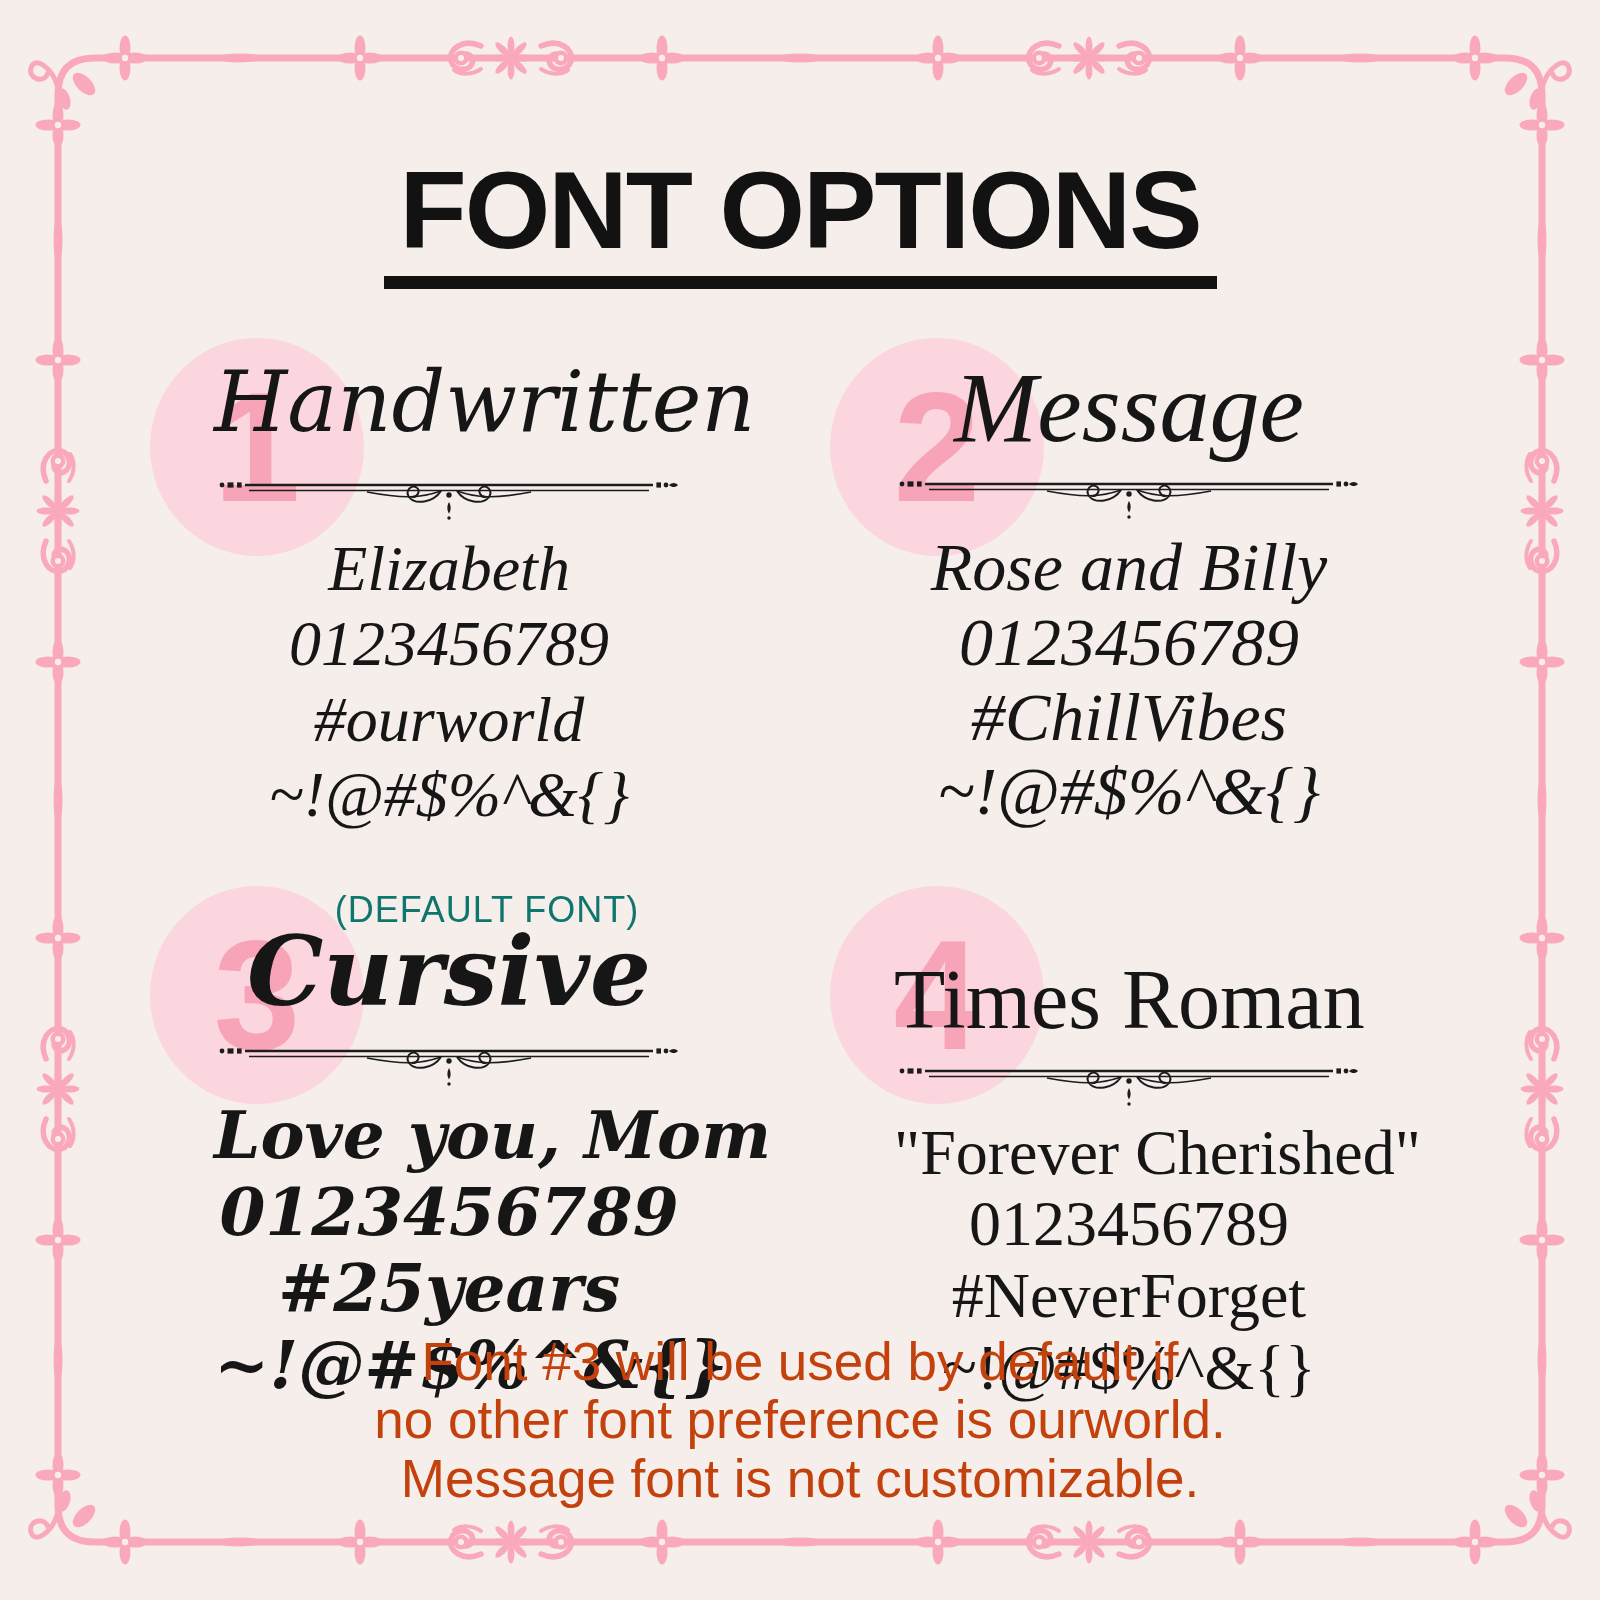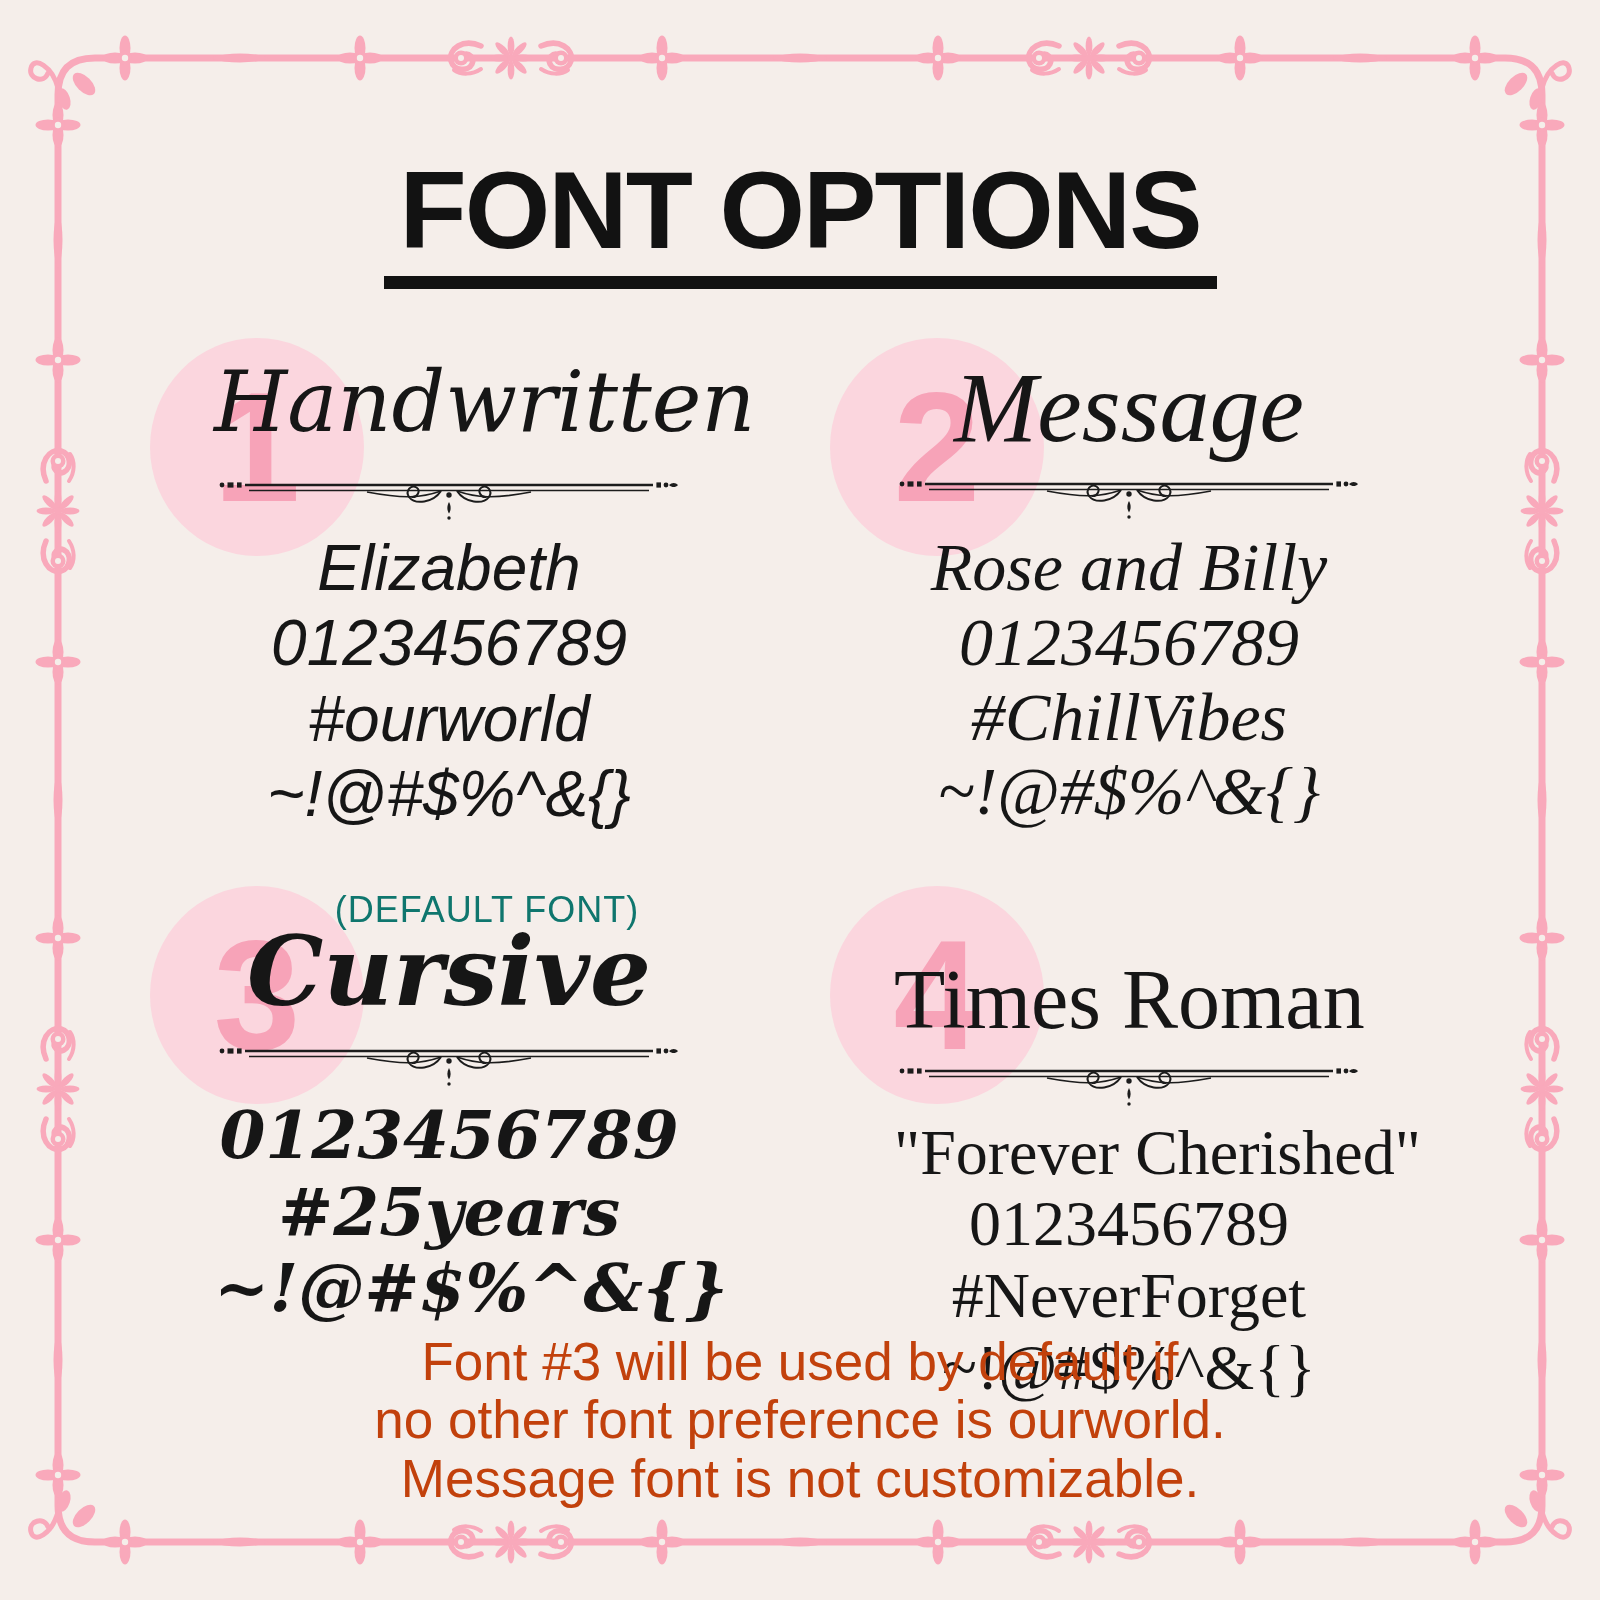--- a/index.html
+++ b/index.html
@@ -42,21 +42,21 @@
   .font-title{white-space:nowrap;}
   .t-hand   {font-family:"DejaVu Serif",serif;font-style:italic;font-size:84px;line-height:1.2;margin:14px 0 18px 0;}
   .t-script {font-family:"Liberation Serif",serif;font-style:italic;font-size:100px;line-height:1.2;margin:10px 0 2px 0;}
   .t-cursive{font-family:"DejaVu Serif",serif;font-style:italic;font-weight:bold;font-size:96px;line-height:1.2;margin:0 0 8px 0;}
   .t-times  {font-family:"Liberation Serif",serif;font-size:84px;line-height:1.2;margin:64px 0 6px 0;}
 
   .divider{display:block;margin:0 auto;}
 
   .samples{margin-top:8px;}
   .sample{white-space:nowrap;}
-  .s-hand   .sample{font-family:Liberation Sans, sans-serif;font-style:italic;font-size:64px;line-height:1.18;}
+  .s-hand   .sample{font-family:Liberation Serif, serif;font-style:italic;font-size:64px;line-height:1.18;}
   .s-script .sample{font-family:Liberation Serif, serif;font-style:italic;font-size:68px;line-height:1.1;}
   .s-cursive .sample{font-family:"DejaVu Serif",serif;font-style:italic;font-weight:bold;font-size:66px;line-height:1.16;}
   .s-times  .sample{font-family:"Liberation Serif",serif;font-size:64px;line-height:1.12;}
 
   
   .footer{
     position:absolute;left:0;right:0;bottom:92px;text-align:center;
     font-size:53px;line-height:1.1;color:#c2410c;
   }
 </style>
@@ -194,20 +194,21 @@
       <div class="num-circle">
         <span>3</span>
       </div>
       <div class="content s-cursive">
         <div class="badge">(DEFAULT FONT)</div>
         <div class="font-title t-cursive">Cursive</div>
         <svg class="divider" width="460" height="52" viewBox="0 0 460 52">
             <use href="#divider-orn"></use>
           </svg>
         <div class="samples">
+          <div class="sample">Love you, Mom</div>
           <div class="sample">0123456789</div>
           <div class="sample">#25years</div>
           <div class="sample">~!@#$%^&amp;{}</div>
         </div>
       </div>
     </div>
 
     <div class="card c4">
       <div class="num-circle">
         <span>4</span>

